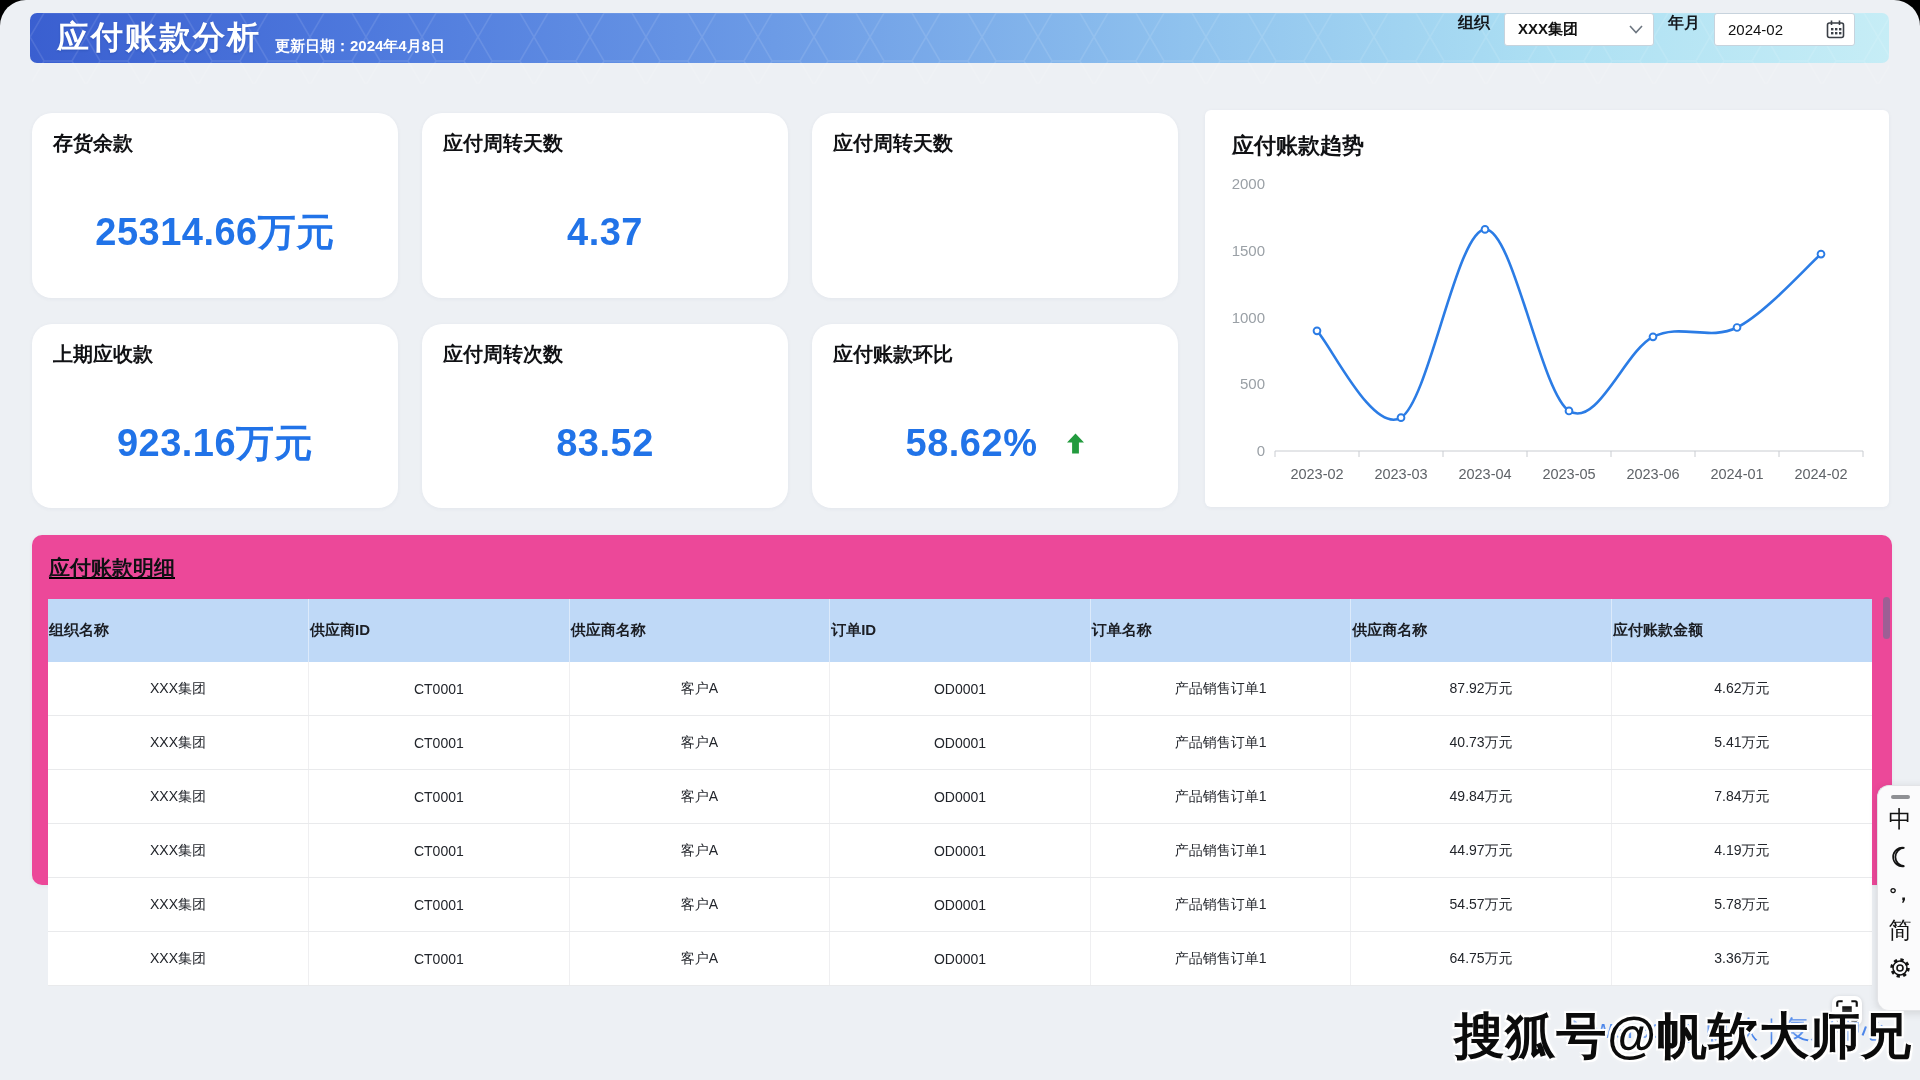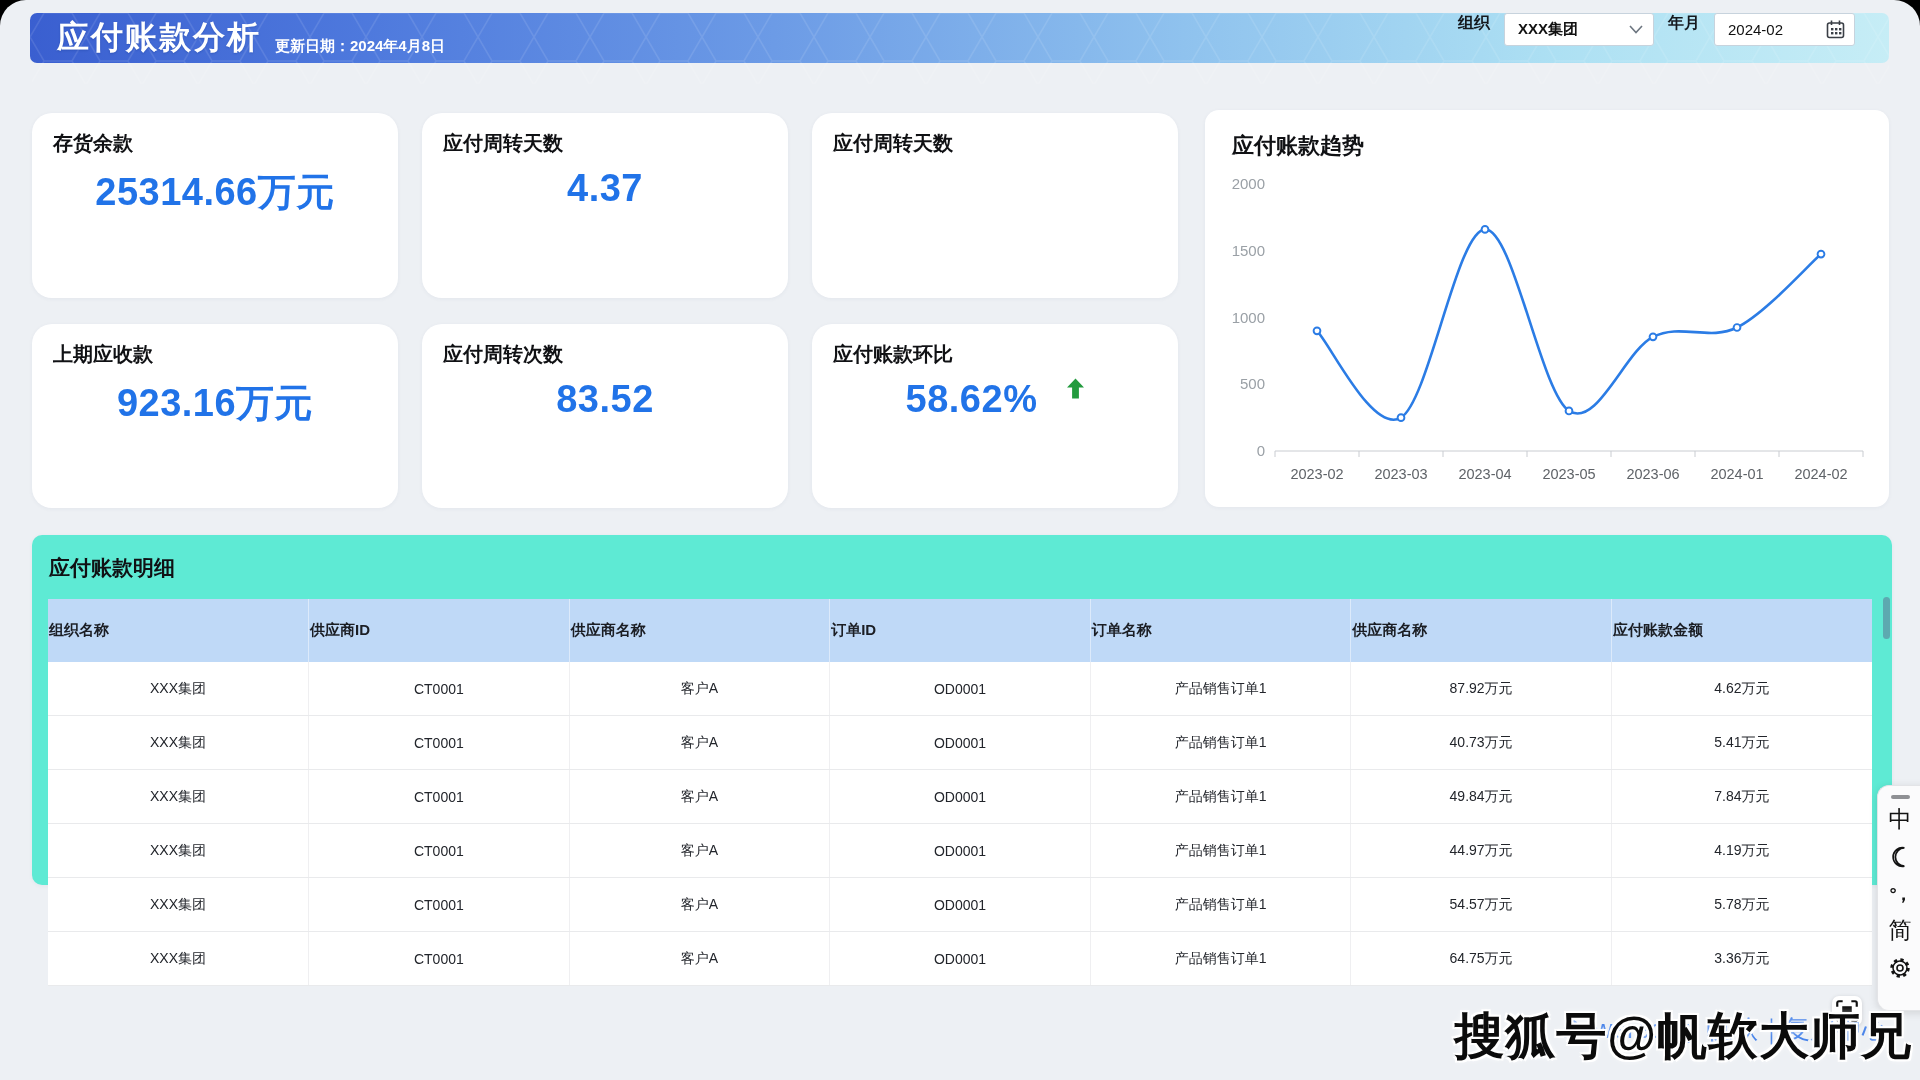--- a/index.html
+++ b/index.html
@@ -20,34 +20,34 @@
   .ctl-select{width:125px;height:31px;background:#fff;border:1px solid #c7d3dd;border-radius:3px;
               display:flex;align-items:center;padding:0 10px 0 13px;cursor:pointer;}
   .ctl-select .val{flex:1;font-size:15px;color:#111;font-weight:600;}
   .ctl-input{width:118px;height:31px;background:#fff;border:1px solid #c7d3dd;border-radius:3px;
              display:flex;align-items:center;padding:0 8px 0 13px;cursor:text;}
   .ctl-input .val{flex:1;font-size:15px;color:#111;}
 
   
   .kpi{position:absolute;width:366px;background:#fff;border-radius:20px;box-shadow:0 1px 4px rgba(30,50,90,.05);}
   .kpi .kpi-title{font-size:20px;font-weight:800;color:#101114;padding:17px 0 0 21px;}
-  .kpi .kpi-valuebox{position:absolute;left:0;right:0;top:54px;bottom:0;display:flex;justify-content:center;gap:30px;}
+  .kpi .kpi-valuebox{position:absolute;left:0;right:0;top:54px;bottom:0;display:flex;align-items:center;justify-content:center;gap:30px;}
   .kpi .kpi-value{font-size:38px;font-weight:800;color:#2173E8;letter-spacing:.5px;}
   .r1{top:113px;height:185px;} .r2{top:324px;height:184px;}
   .c1{left:32px;} .c2{left:422px;} .c3{left:812px;}
 
   
-  .chart-card{position:absolute;left:1205px;top:110px;width:684px;height:397px;background:#fff;border-radius:14px;
+  .chart-card{position:absolute;left:1205px;top:110px;width:684px;height:397px;background:#fff;border-radius:6px;
               box-shadow:0 1px 4px rgba(30,50,90,.05);}
   .chart-title{font-size:22px;font-weight:800;color:#101114;padding:21px 0 0 27px;}
   .chart-svg{position:absolute;left:12px;top:52px;}
 
   
-  .table-card{position:absolute;left:32px;top:535px;width:1860px;height:350px;background:#5eead4;border-radius:10px;
-              box-shadow:0 1px 4px rgba(30,50,90,.05);}
+  .table-card{position:absolute;left:32px;top:535px;width:1860px;height:350px;background:#ec4899;border-radius:10px;
+              box-shadow:0 1px 4px rgba(30,50,90,.05);text-decoration:underline;}
   .table-title{font-size:21px;font-weight:800;color:#101114;padding:19px 0 0 17px;}
   .tbl{position:absolute;left:16px;top:64px;width:1824px;}
   table{border-collapse:collapse;width:100%;table-layout:fixed;}
   thead th{background:#BFD9F7;height:61px;font-size:15px;font-weight:700;color:#1b1e24;text-align:left;
            border-right:1px solid rgba(255,255,255,.45);}
   thead th:last-child{border-right:none;margin-top:41px;}
   tbody td{height:51px;font-size:14px;color:#22252b;text-align:center;background:#fff;
            border-bottom:1px solid #e9eaec;border-right:1px solid #efeff1;}
   tbody td:last-child{border-right:none;}
   .tbl-scroll{position:absolute;right:2px;top:62px;width:7px;height:42px;border-radius:4px;

